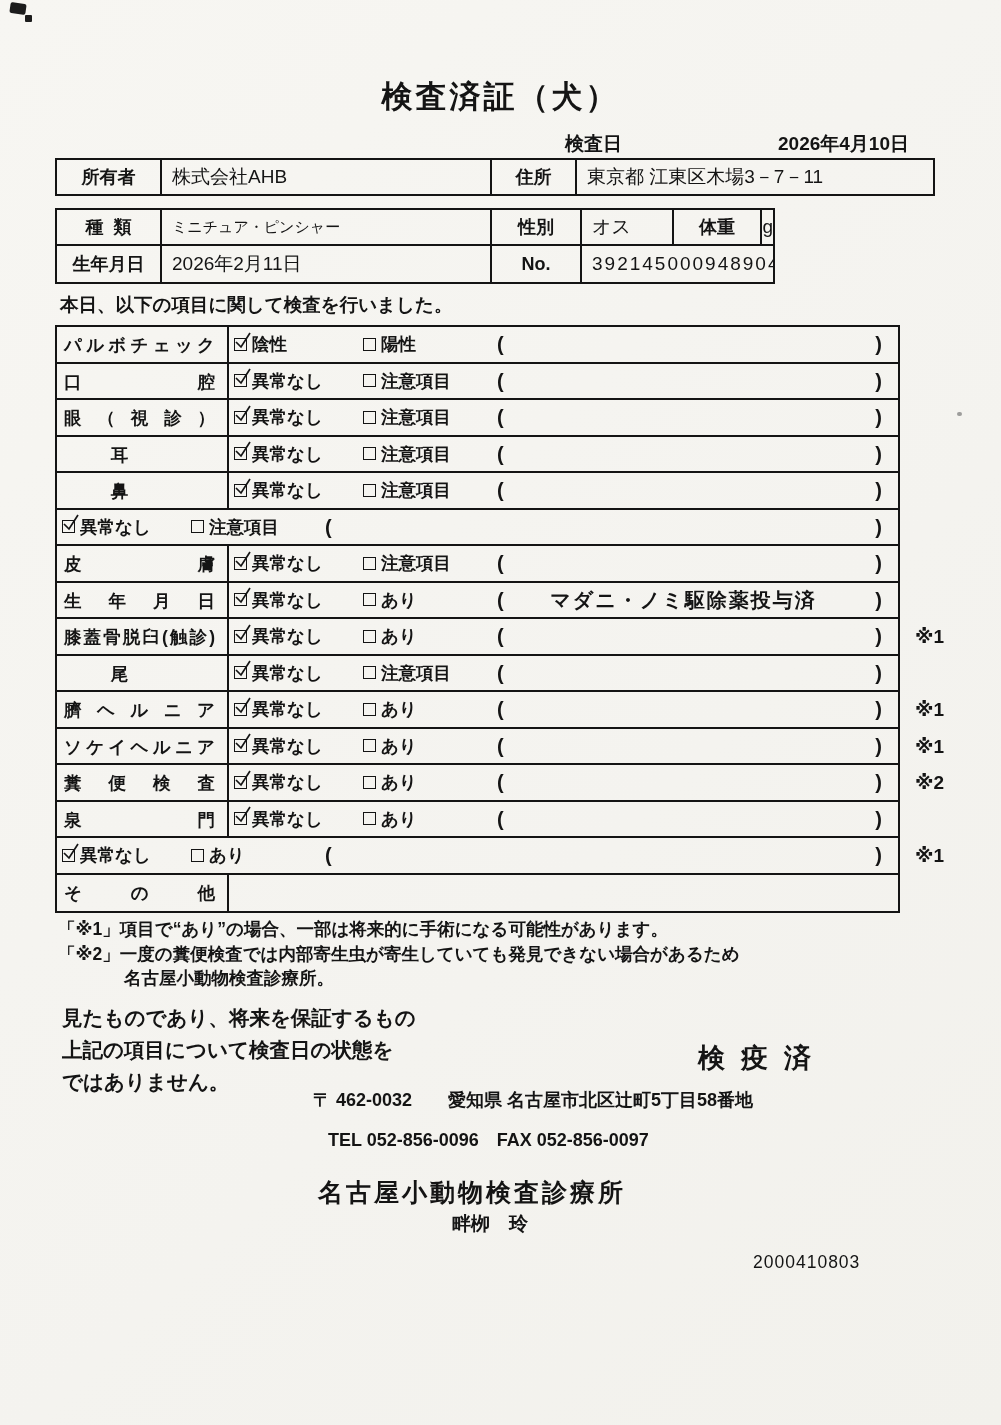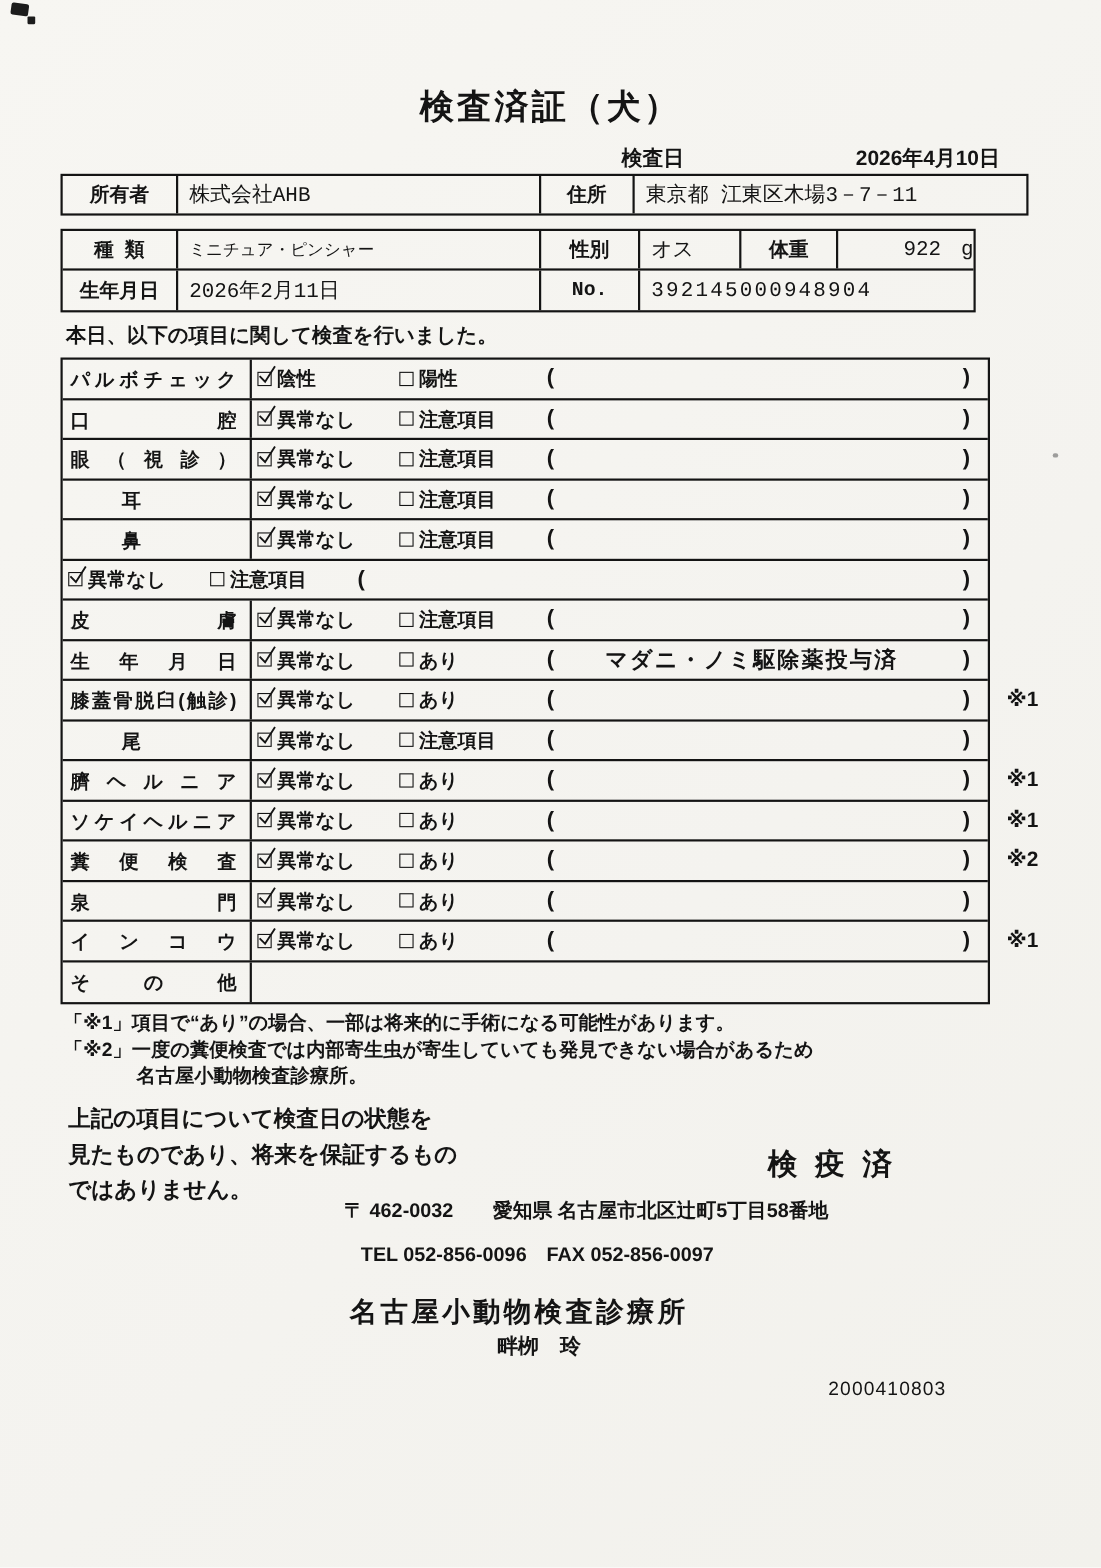--- a/index.html
+++ b/index.html
@@ -17,25 +17,25 @@
   .scanmark2 { left:25px; top:15px; width:7px; height:7px; background:#1c1c1c; border-radius:1px; }
   .scanmark3 { left:957px; top:412px; width:5px; height:4px; background:#777; opacity:.7; border-radius:2px; }
 
   .title { top:76px; left:0; width:100%; text-align:center; font-size:31px; font-weight:700; letter-spacing:3px; }
   .exam-date-label { top:131px; left:565px; font-size:19px; font-weight:600; }
   .exam-date-value { top:131px; left:778px; font-size:19px; font-weight:600; }
 
   
   .tbl { border:2px solid #141414; background:transparent; }
   .tbl1 { left:55px; top:158px; width:880px; display:grid; grid-template-columns:105px 330px 85px 1fr; height:38px; }
-  .tbl2 { left:55px; top:208px; width:832px; }
+  .tbl2 { left:55px; top:208px; width:720px; }
   .t2row { display:grid; height:36px; }
   .t2row.first { grid-template-columns:105px 330px 90px 92px 88px 1fr; border-bottom:2px solid #141414; }
   .t2row.second { grid-template-columns:105px 330px 90px 1fr; }
-  .cell { border-right:2px solid #141414; display:flex; align-items:center; font-size:18px; overflow:hidden; white-space:nowrap;font-family:Liberation Mono, monospace; }
+  .cell { border-right:2px solid #141414; display:flex; align-items:center; font-size:18px; overflow:hidden; white-space:nowrap; }
   .cell.last { border-right:none; }
   .cell.lbl { justify-content:center; font-weight:600; }
   .cell.lbl.wide-ls { letter-spacing:10px; text-indent:10px; }
   .cell.val { padding-left:10px; font-size:19px; }
   .cell.val.small { font-size:15px; }
   .cell.val.num { font-size:19px; letter-spacing:2px; }
   .cell.val.weight { justify-content:flex-end; gap:18px; }
 
   .intro { top:292px; left:60px; font-size:18.5px; font-weight:600; }
 
@@ -397,21 +397,20 @@
         <div class="optgroup g2">
           <span class="cb"></span>
           <span class="optlabel">あり</span>
         </div>
         <span class="paren open">(</span>
         <span class="cnote"></span>
         <span class="paren close">)</span>
       </div>
     </div>
     <div class="crow">
-      <div class="clab">インコウ</div>
       <div class="ccontent">
         <div class="optgroup g1">
           <span class="cb checked">
             <svg viewBox="0 0 19 21">
               <path d="M3 11 L8 16 L17 2"></path>
             </svg>
           </span>
           <span class="optlabel">異常なし</span>
         </div>
         <div class="optgroup g2">
@@ -428,22 +427,22 @@
       <div class="clab">その他</div>
       <div class="ccontent"></div>
     </div>
   </div>
 
 <div class="abs fn1">「※1」項目で“あり”の場合、一部は将来的に手術になる可能性があります。</div>
 <div class="abs fn2">「※2」一度の糞便検査では内部寄生虫が寄生していても発見できない場合があるため</div>
 <div class="abs fn3">名古屋小動物検査診療所。</div>
 
 <div class="abs disclaimer">
+  <div>見たものであり、将来を保証するもの</div>
   <div>上記の項目について検査日の状態を</div>
-  <div>見たものであり、将来を保証するもの</div>
   <div>ではありません。</div>
 </div>
 
 <div class="abs stamp">検疫済</div>
 
 <div class="abs addr">〒 462-0032　　愛知県 名古屋市北区辻町5丁目58番地</div>
 <div class="abs tel">TEL 052-856-0096　FAX 052-856-0097</div>
 <div class="abs clinic">名古屋小動物検査診療所</div>
 <div class="abs rep">畔栁　玲</div>
 <div class="abs docnum">2000410803</div>

